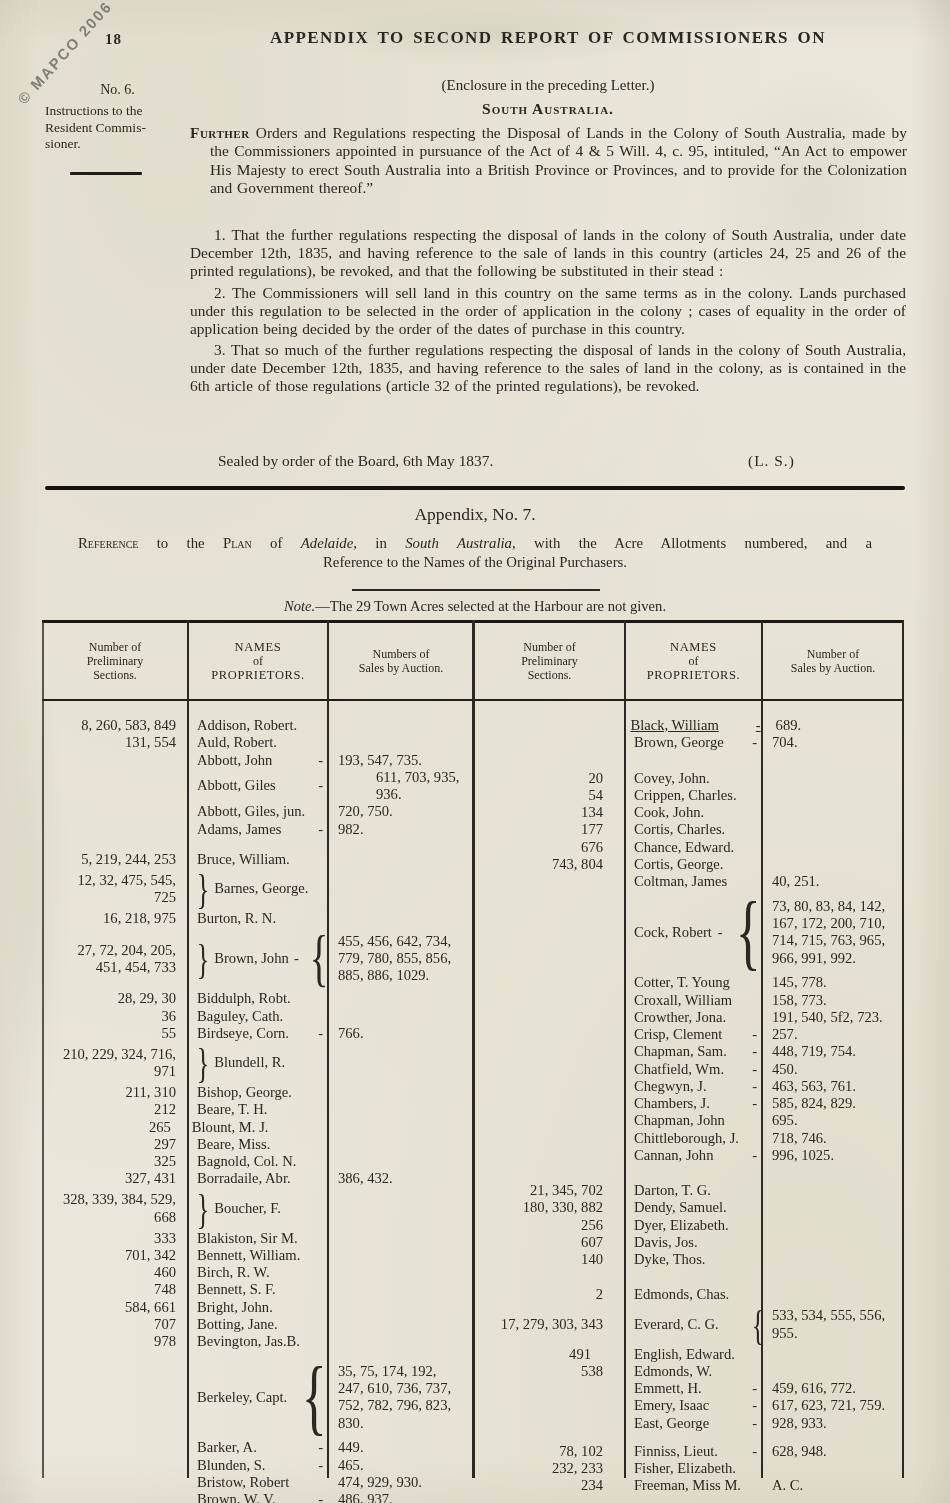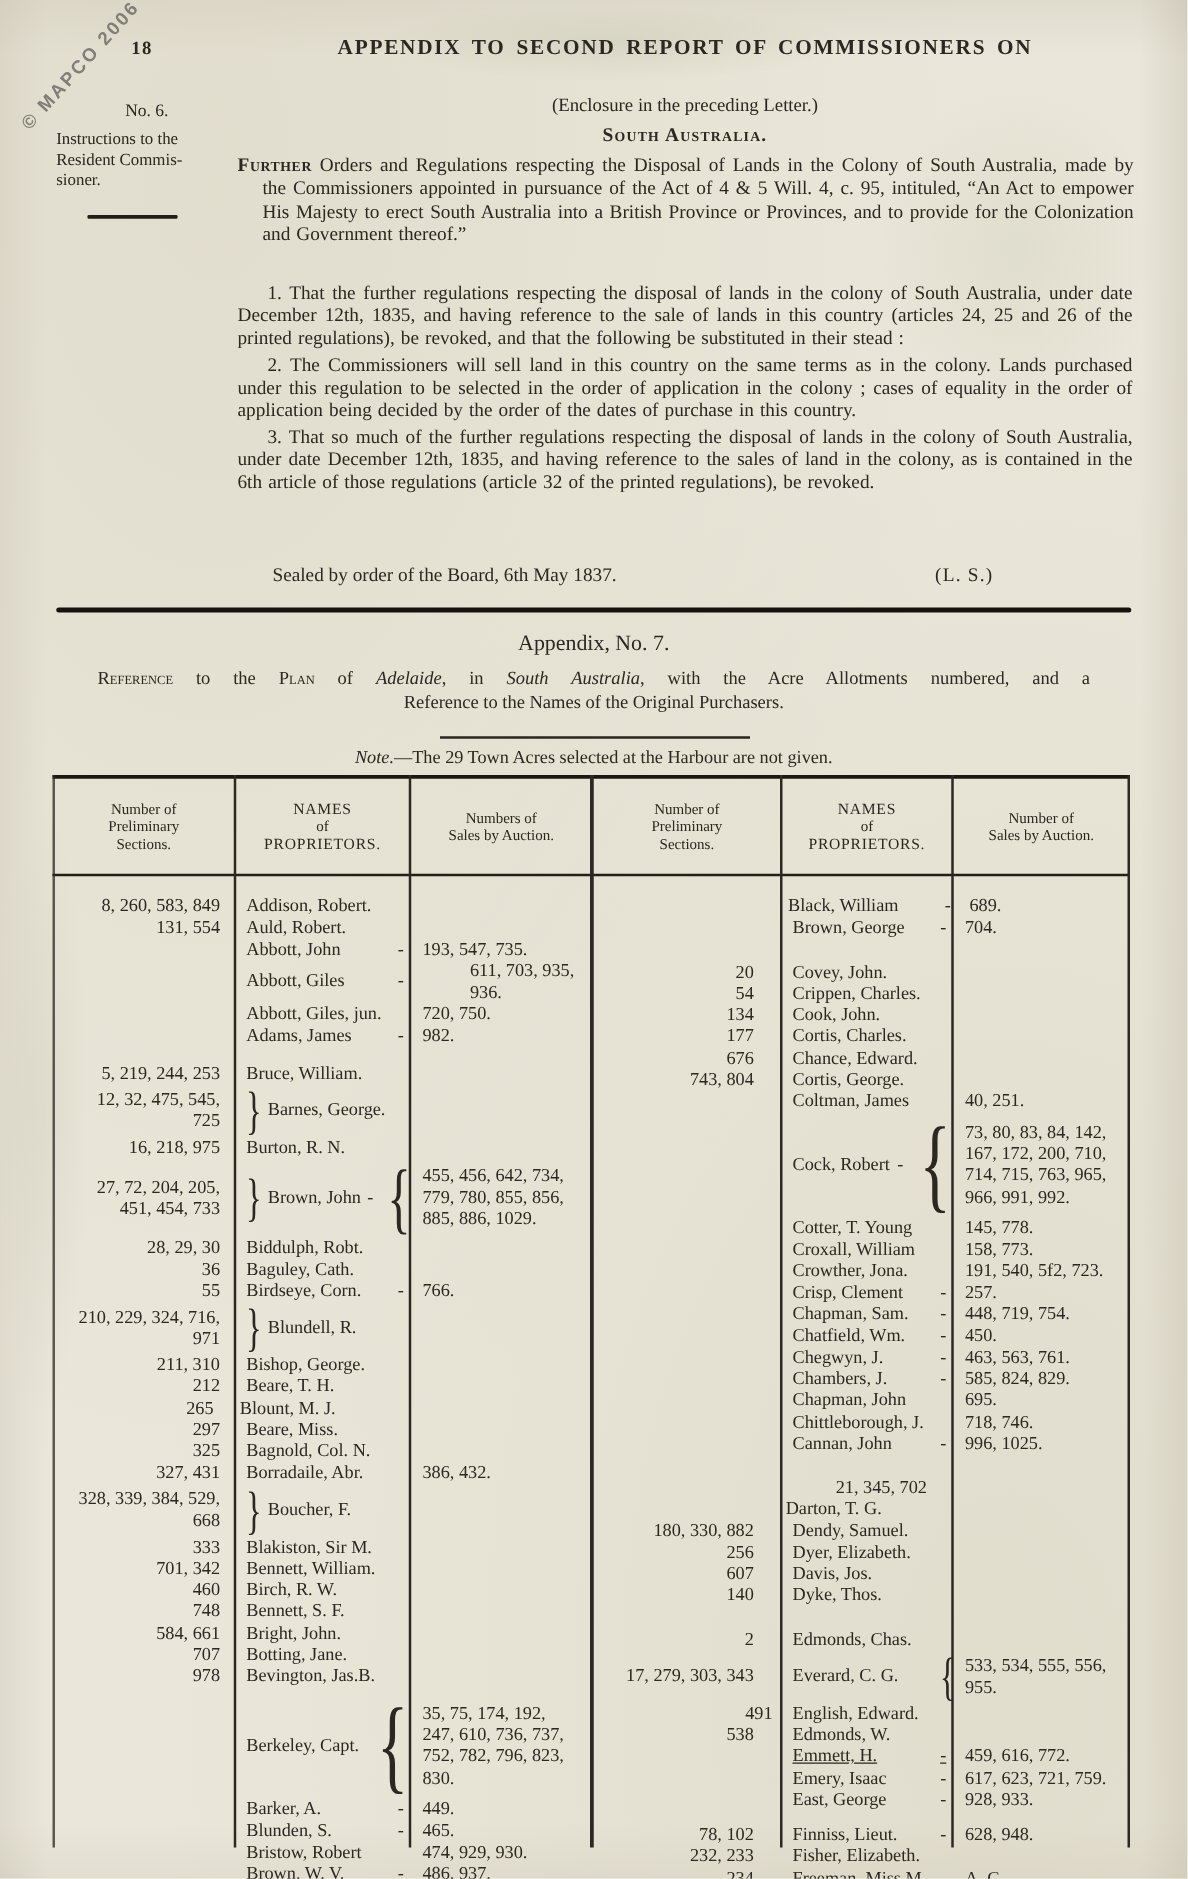--- a/index.html
+++ b/index.html
@@ -497,21 +497,21 @@
           <span class="dash">-</span>
         </div>
         <div class="c-auct" style="width: 144px;">
           <div>520.</div>
         </div>
       </div>
     </div>
   <div class="half" id="half-right" style="left:474px;width:428px;">
       <div class="trow">
         <div class="c-sec" style="width: 151px; padding-right: 22px;"></div>
-        <div class="c-name" style="width: 148px;">
+        <div class="c-name" style="width: 148px; text-decoration: underline;">
           <span>Black, William</span>
           <span class="dash">-</span>
         </div>
         <div class="c-auct" style="width: 140px;">
           <div>689.</div>
         </div>
       </div>
       <div class="trow">
         <div class="c-sec" style="width: 151px; padding-right: 22px;"></div>
         <div class="c-name" style="width: 137px;">
@@ -697,21 +697,21 @@
       <div class="trow">
         <div class="c-sec" style="width: 151px; padding-right: 22px;"></div>
         <div class="c-name" style="width: 137px;">
           <span>Cannan, John</span>
           <span class="dash">-</span>
         </div>
         <div class="c-auct" style="width: 140px;">
           <div>996, 1025.</div>
         </div>
       </div>
-      <div class="trow" style="margin-top: 18px; flex-direction: column;">
+      <div class="trow" style="margin-top: 18px;">
         <div class="c-sec" style="width: 151px; padding-right: 22px;">
           <div>21, 345, 702</div>
         </div>
         <div class="c-name" style="width: 137px;">
           <span>Darton, T. G.</span>
         </div>
         <div class="c-auct" style="width: 140px;"></div>
       </div>
       <div class="trow">
         <div class="c-sec" style="width: 151px; padding-right: 22px;">
@@ -765,40 +765,40 @@
         <div class="c-name" style="width: 137px;">
           <span>Everard, C. G.</span>
           <span class="brace brace-r auto" style="font-size: 42px;">{</span>
         </div>
         <div class="c-auct" style="width: 140px;">
           <div>533, 534, 555, 556,</div>
           <div>955.</div>
         </div>
       </div>
       <div class="trow">
-        <div class="c-sec" style="width: 151px; padding-right: 7px;">
+        <div class="c-sec" style="width: 151px; padding-right: 34px;">
           <div>491</div>
         </div>
         <div class="c-name" style="width: 137px;">
           <span>English, Edward.</span>
         </div>
         <div class="c-auct" style="width: 140px;"></div>
       </div>
       <div class="trow">
         <div class="c-sec" style="width: 151px; padding-right: 22px;">
           <div>538</div>
         </div>
         <div class="c-name" style="width: 137px;">
           <span>Edmonds, W.</span>
         </div>
         <div class="c-auct" style="width: 140px;"></div>
       </div>
       <div class="trow">
         <div class="c-sec" style="width: 151px; padding-right: 22px;"></div>
-        <div class="c-name" style="width: 137px; text-decoration: underline;">
+        <div class="c-name" style="width: 137px;">
           <span>Emmett, H.</span>
           <span class="dash">-</span>
         </div>
         <div class="c-auct" style="width: 140px;">
           <div>459, 616, 772.</div>
         </div>
       </div>
       <div class="trow">
         <div class="c-sec" style="width: 151px; padding-right: 22px;"></div>
         <div class="c-name" style="width: 137px;">

